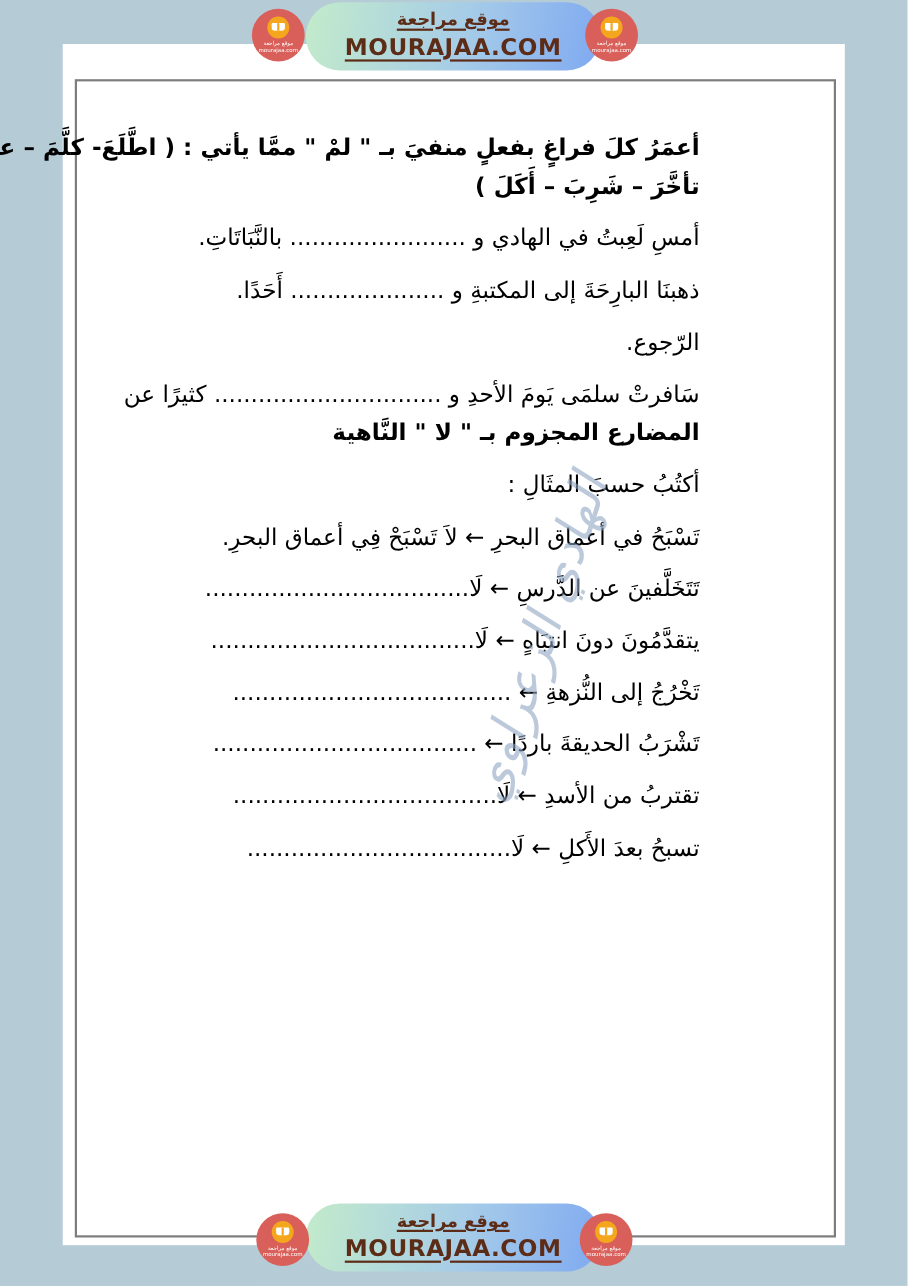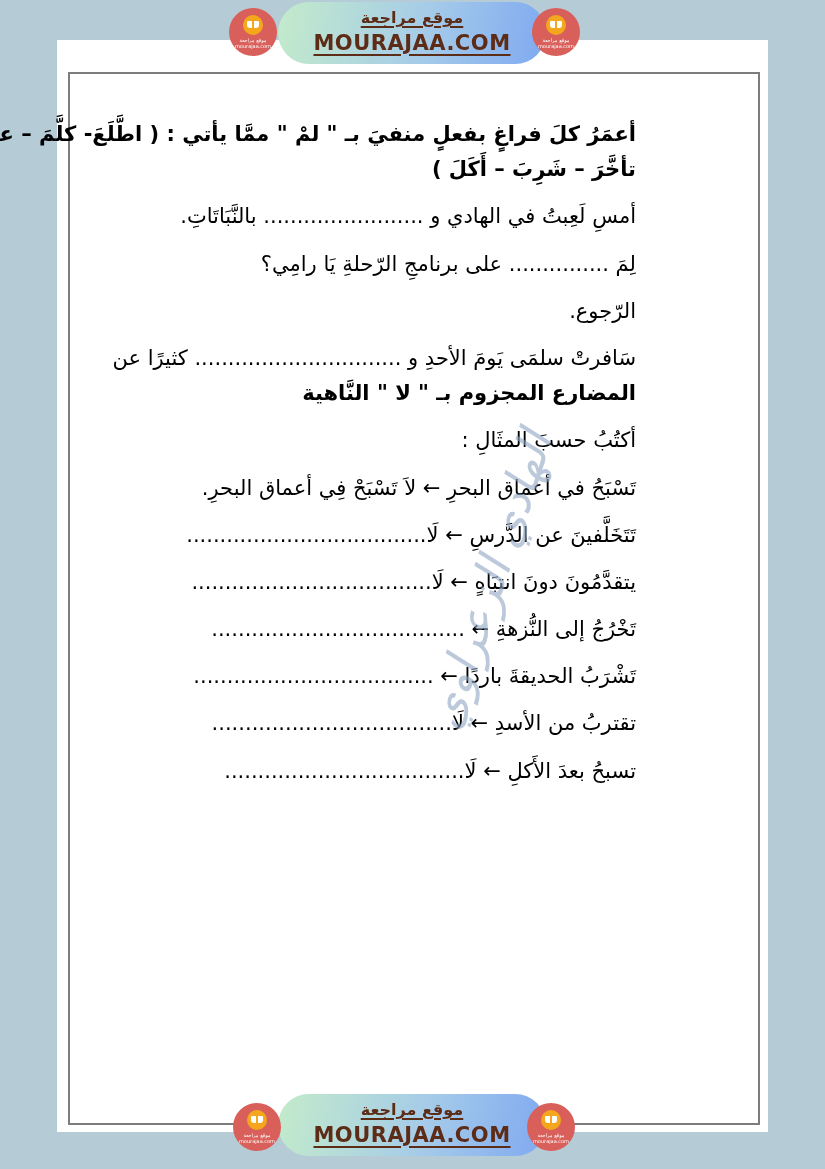--- a/index.html
+++ b/index.html
@@ -114,21 +114,21 @@
         <div class="book"></div>
       </div>
     <div class="logo-text">موقع مراجعة</div>
     <div class="logo-text en">mourajaa.com</div>
   </div>
 
   <div class="content" id="lines-container">
       <div class="line bold tight">أعمَرُ كلَ فراغٍ بفعلٍ منفيَ بـ " لمْ " ممَّا يأتي : ( اطَّلَعَ- كلَّمَ – عبثَ –</div>
       <div class="line bold">تأخَّرَ – شَرِبَ – أَكَلَ )</div>
       <div class="line">أمسِ لَعِبتُ في الهادي و ........................ بالنَّبَاتَاتِ.</div>
-      <div class="line">لِمَ ............... على برنامجِ الرّحلةِ يَا رامِي؟</div>
+      <div class="line">ذهبنَا البارِحَةَ إلى المكتبةِ و ..................... أَحَدًا.</div>
       <div class="line">الرّجوع.</div>
       <div class="line tight">سَافرتْ سلمَى يَومَ الأحدِ و ............................... كثيرًا عن</div>
       <div class="line bold">المضارع المجزوم بـ " لا " النَّاهية</div>
       <div class="line">أكتُبُ حسبَ المثَالِ :</div>
       <div class="line">تَسْبَحُ في أعماق البحرِ ← لاَ تَسْبَحْ فِي أعماق البحرِ.</div>
       <div class="line">تَتَخَلَّفينَ عن الدَّرسِ ← لَا....................................</div>
       <div class="line">يتقدَّمُونَ دونَ انتبَاهٍ ← لَا....................................</div>
       <div class="line">تَخْرُجُ إلى النُّزهةِ ← ......................................</div>
       <div class="line">تَشْرَبُ الحديقةَ باردًا ← ....................................</div>
       <div class="line">تقتربُ من الأسدِ ← لَا....................................</div>

